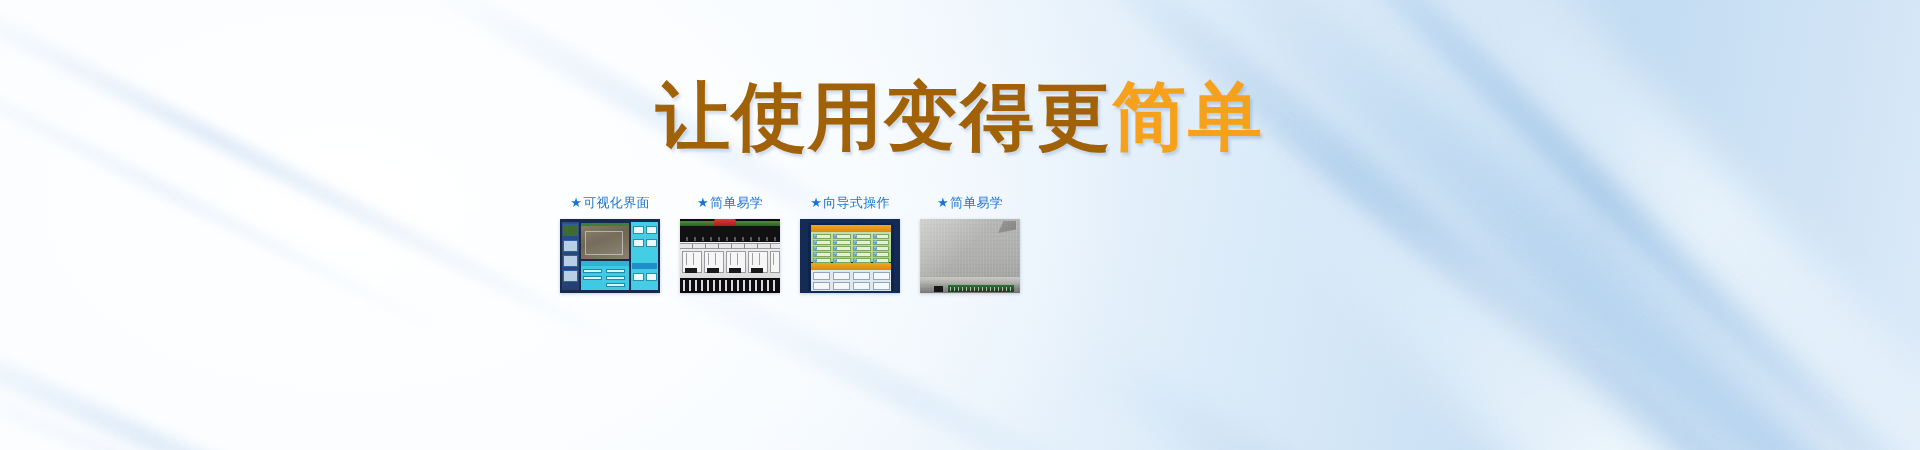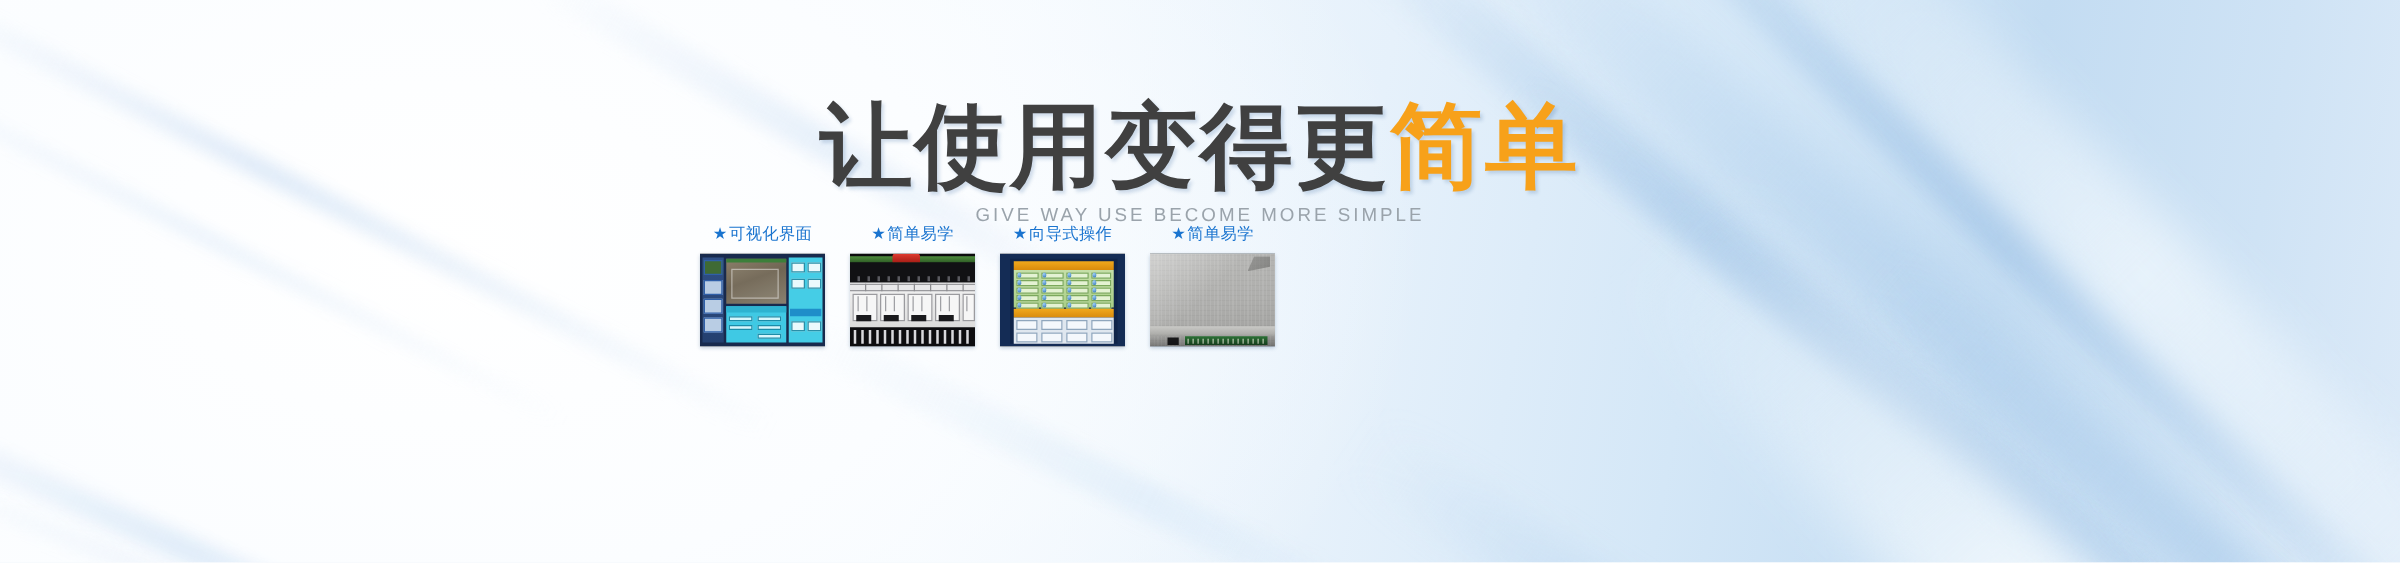--- a/index.html
+++ b/index.html
@@ -61,40 +61,40 @@
     top: 80px;
     width: 1920px;
     text-align: center;
     white-space: nowrap;
     font-weight: bold;
     font-size: 74px;
     line-height: 1;
     letter-spacing: 2px;
     text-shadow: 2px 3px 3px rgba(40,90,150,0.20);
   }
-  .headline .seg-blue  { color: #404040; }
+  .headline .seg-blue  { color: #a16207; }
   .headline .seg-orange{ color: #f7a11a; }
 
   .subtitle {
     position: absolute;
     left: 0;
     top: 164px;
     width: 1920px;
     text-align: center;
     font-size: 15px;
     letter-spacing: 2.4px;
     color: #9aa3ab;
     font-weight: normal;
   }
 
   
   .features {
     position: absolute;
     left: 560px;
-    top: 180px;
+    top: 196px;
     width: 460px;
     display: flex;
     justify-content: space-between;
   }
   .feature {
     width: 100px;
     display: flex;
     flex-direction: column;
     align-items: center;
   }
@@ -228,21 +228,20 @@
     <div class="ray" style="left:1500px; top:200px; width:700px; height:40px; transform:rotate(40deg); filter:blur(11px); background:linear-gradient(90deg, rgba(178,208,237,0) 0%, rgba(172,204,235,0.55) 50%, rgba(214,233,248,0.1) 100%);"></div>
     <div class="ray" style="left:1090px; top:330px; width:760px; height:52px; transform:rotate(34deg); filter:blur(13px); background:linear-gradient(90deg, rgba(186,213,239,0) 0%, rgba(180,209,237,0.6) 50%, rgba(220,236,249,0.1) 100%);"></div>
   </div>
 
   <div class="content">
 
     <div class="headline">
       <span class="seg-blue">让使用变得更</span><span class="seg-orange">简单</span>
     </div>
 
-    <div class="subtitle">GIVE WAY USE BECOME MORE SIMPLE</div>
 
     <div class="features">
 
       <div class="feature">
         <div class="feature-label"><span class="star">★</span><span>可视化界面</span></div>
         <div class="thumb">
           <div class="t1-bg"></div>
           <div class="t1-sidebar"></div>
           <div class="t1-btn sel" style="top:5px;"></div>
           <div class="t1-btn" style="top:21px;"></div>

